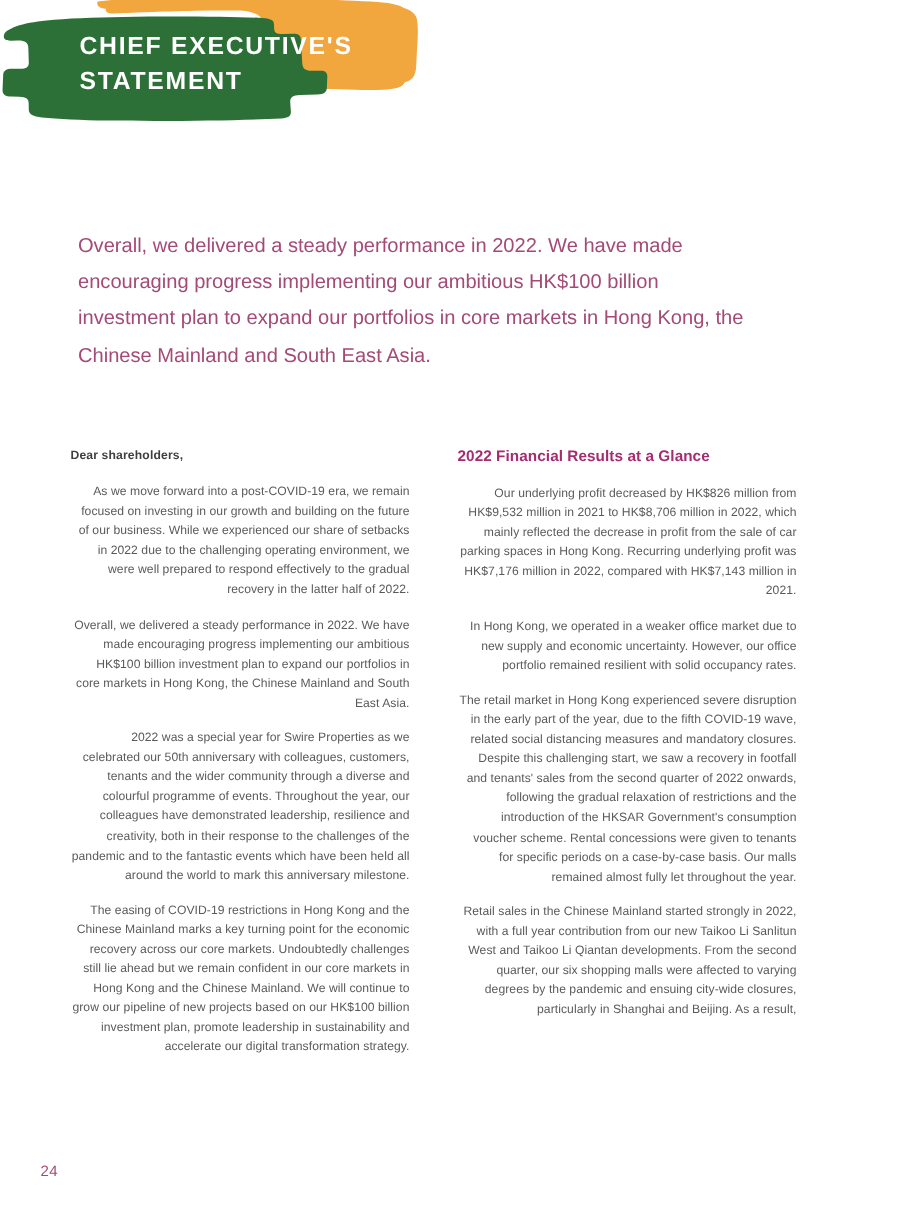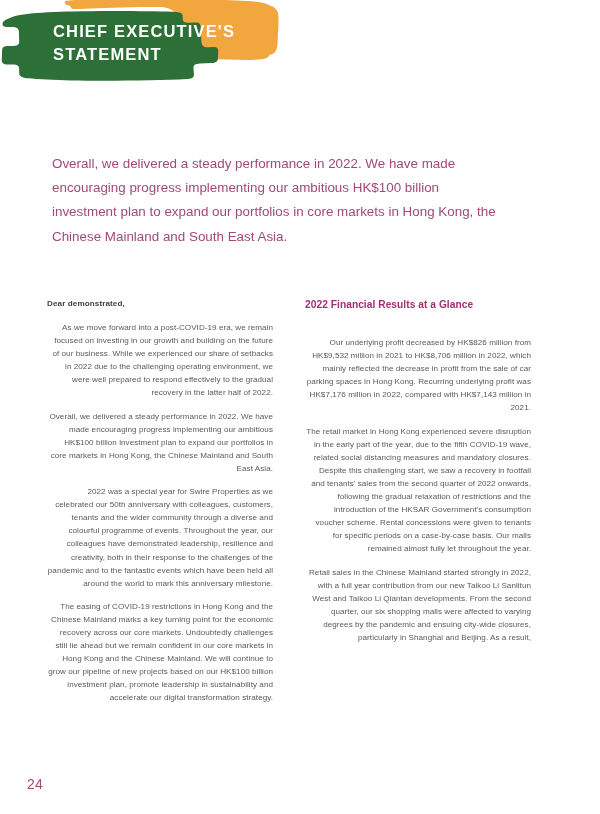--- a/index.html
+++ b/index.html
@@ -77,39 +77,39 @@
     color: #3f3f3f;
     line-height: 12px;
     margin: 0 0 11px 0;
     letter-spacing: 0.1px;
   }
   .col-heading {
     font-size: 10.2px;
     font-weight: bold;
     color: #a32d72;
     line-height: 13px;
-    margin: 0 0 25px 0;
+    margin: 0 0 11px 0;
     letter-spacing: 0.05px;
   }
   .body-p {
     font-size: 8.1px;
     line-height: 13.1px;
     color: #5a5a5a;
     margin: 0 0 10px 0;
     text-align: right;
     letter-spacing: 0.04px;
   }
   .body-p:last-child { margin-bottom: 0; }
 
   
   .page-number {
     position: absolute;
     left: 27px;
     top: 776px;
-    font-size: 14px;
+    font-size: 10px;
     color: #a34a76;
     letter-spacing: 0.2px;
   }
 </style>
 </head>
 <body>
 
 <div class="masthead">
   <svg width="600" height="110" viewBox="0 0 600 110" xmlns="http://www.w3.org/2000/svg">
 
@@ -179,29 +179,30 @@
   </svg>
   <div class="masthead-title">CHIEF EXECUTIVE'S
 STATEMENT</div>
 </div>
 
 <div class="pullquote">Overall, we delivered a steady performance in 2022. We have made encouraging progress implementing our ambitious HK$100 billion investment plan to expand our portfolios in core markets in Hong Kong, the Chinese Mainland and South East Asia.</div>
 
 <div class="columns">
 
   <div class="col col-left">
-    <p class="salutation">Dear demonstrated,</p>
+    <p class="salutation">Dear shareholders,</p>
     <p class="body-p">As we move forward into a post-COVID-19 era, we remain focused on investing in our growth and building on the future of our business. While we experienced our share of setbacks in 2022 due to the challenging operating environment, we were well prepared to respond effectively to the gradual recovery in the latter half of 2022.</p>
     <p class="body-p">Overall, we delivered a steady performance in 2022. We have made encouraging progress implementing our ambitious HK$100 billion investment plan to expand our portfolios in core markets in Hong Kong, the Chinese Mainland and South East Asia.</p>
     <p class="body-p">2022 was a special year for Swire Properties as we celebrated our 50th anniversary with colleagues, customers, tenants and the wider community through a diverse and colourful programme of events. Throughout the year, our colleagues have demonstrated leadership, resilience and creativity, both in their response to the challenges of the pandemic and to the fantastic events which have been held all around the world to mark this anniversary milestone.</p>
     <p class="body-p">The easing of COVID-19 restrictions in Hong Kong and the Chinese Mainland marks a key turning point for the economic recovery across our core markets. Undoubtedly challenges still lie ahead but we remain confident in our core markets in Hong Kong and the Chinese Mainland. We will continue to grow our pipeline of new projects based on our HK$100 billion investment plan, promote leadership in sustainability and accelerate our digital transformation strategy.</p>
   </div>
 
   <div class="col col-right">
     <h2 class="col-heading">2022 Financial Results at a Glance</h2>
     <p class="body-p">Our underlying profit decreased by HK$826 million from HK$9,532 million in 2021 to HK$8,706 million in 2022, which mainly reflected the decrease in profit from the sale of car parking spaces in Hong Kong. Recurring underlying profit was HK$7,176 million in 2022, compared with HK$7,143 million in 2021.</p>
+    <p class="body-p">In Hong Kong, we operated in a weaker office market due to new supply and economic uncertainty. However, our office portfolio remained resilient with solid occupancy rates.</p>
     <p class="body-p">The retail market in Hong Kong experienced severe disruption in the early part of the year, due to the fifth COVID-19 wave, related social distancing measures and mandatory closures. Despite this challenging start, we saw a recovery in footfall and tenants' sales from the second quarter of 2022 onwards, following the gradual relaxation of restrictions and the introduction of the HKSAR Government's consumption voucher scheme. Rental concessions were given to tenants for specific periods on a case-by-case basis. Our malls remained almost fully let throughout the year.</p>
     <p class="body-p">Retail sales in the Chinese Mainland started strongly in 2022, with a full year contribution from our new Taikoo Li Sanlitun West and Taikoo Li Qiantan developments. From the second quarter, our six shopping malls were affected to varying degrees by the pandemic and ensuing city-wide closures, particularly in Shanghai and Beijing. As a result,</p>
   </div>
 
 </div>
 
 <div class="page-number">24</div>
 
 </body></html>

